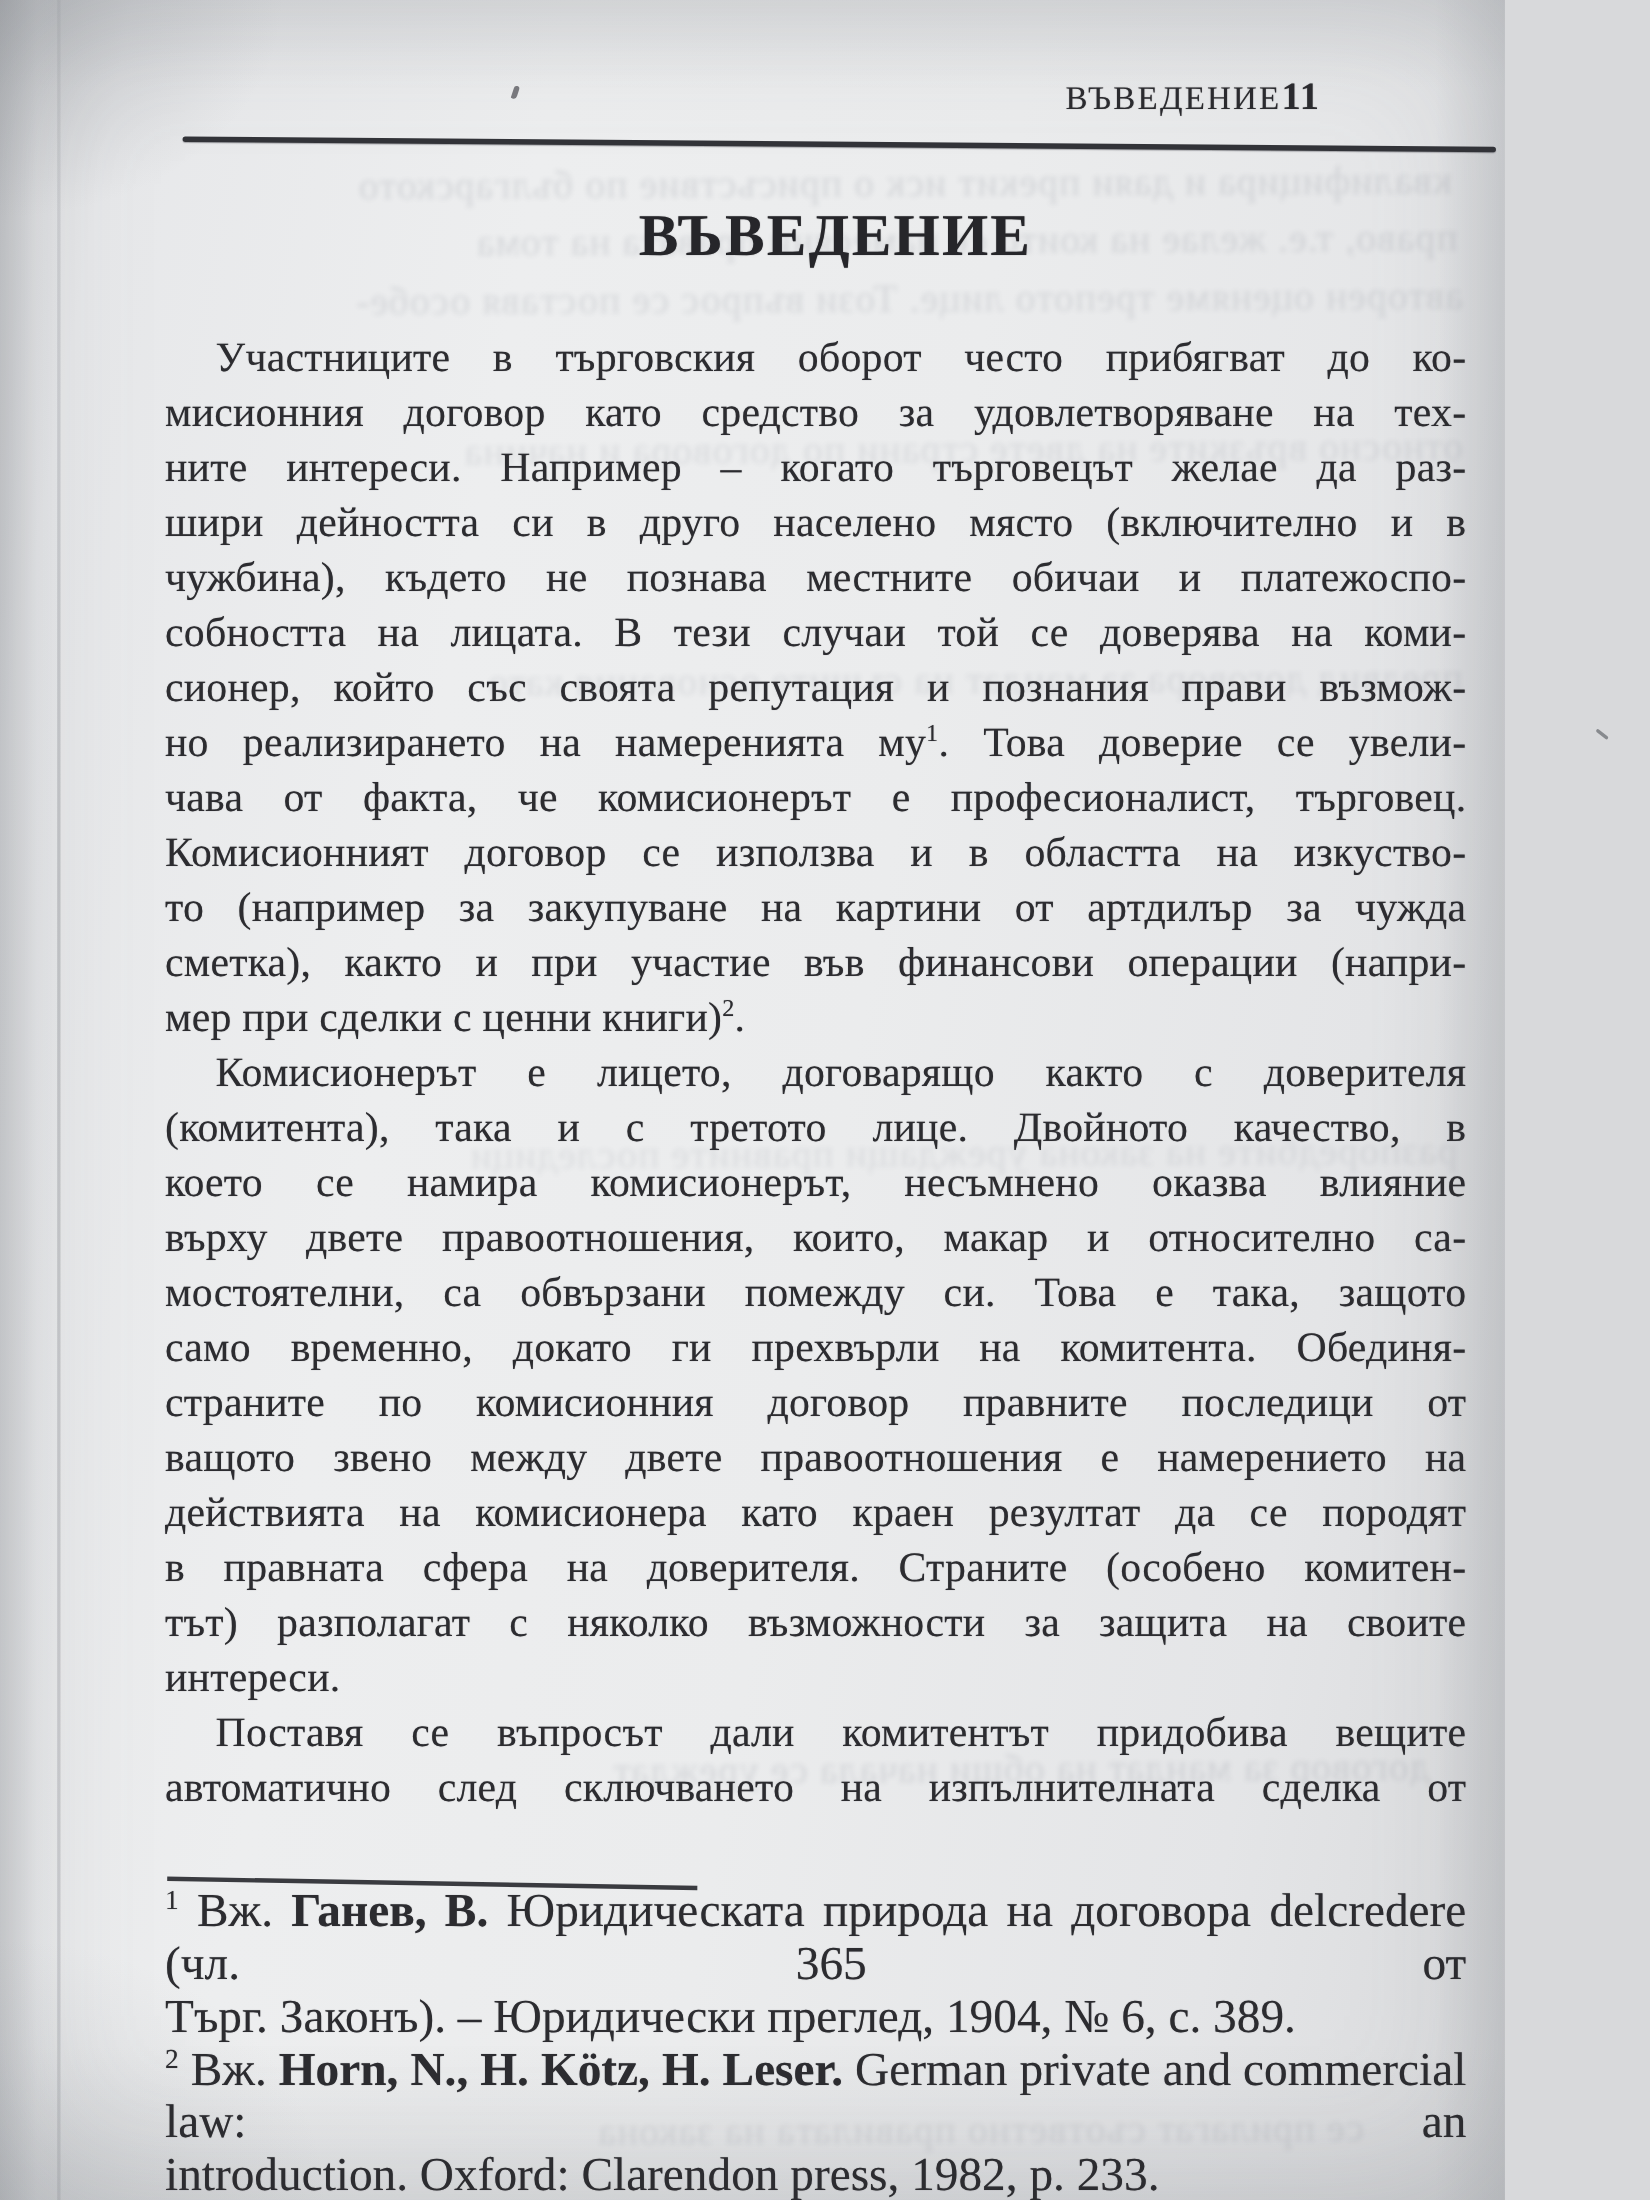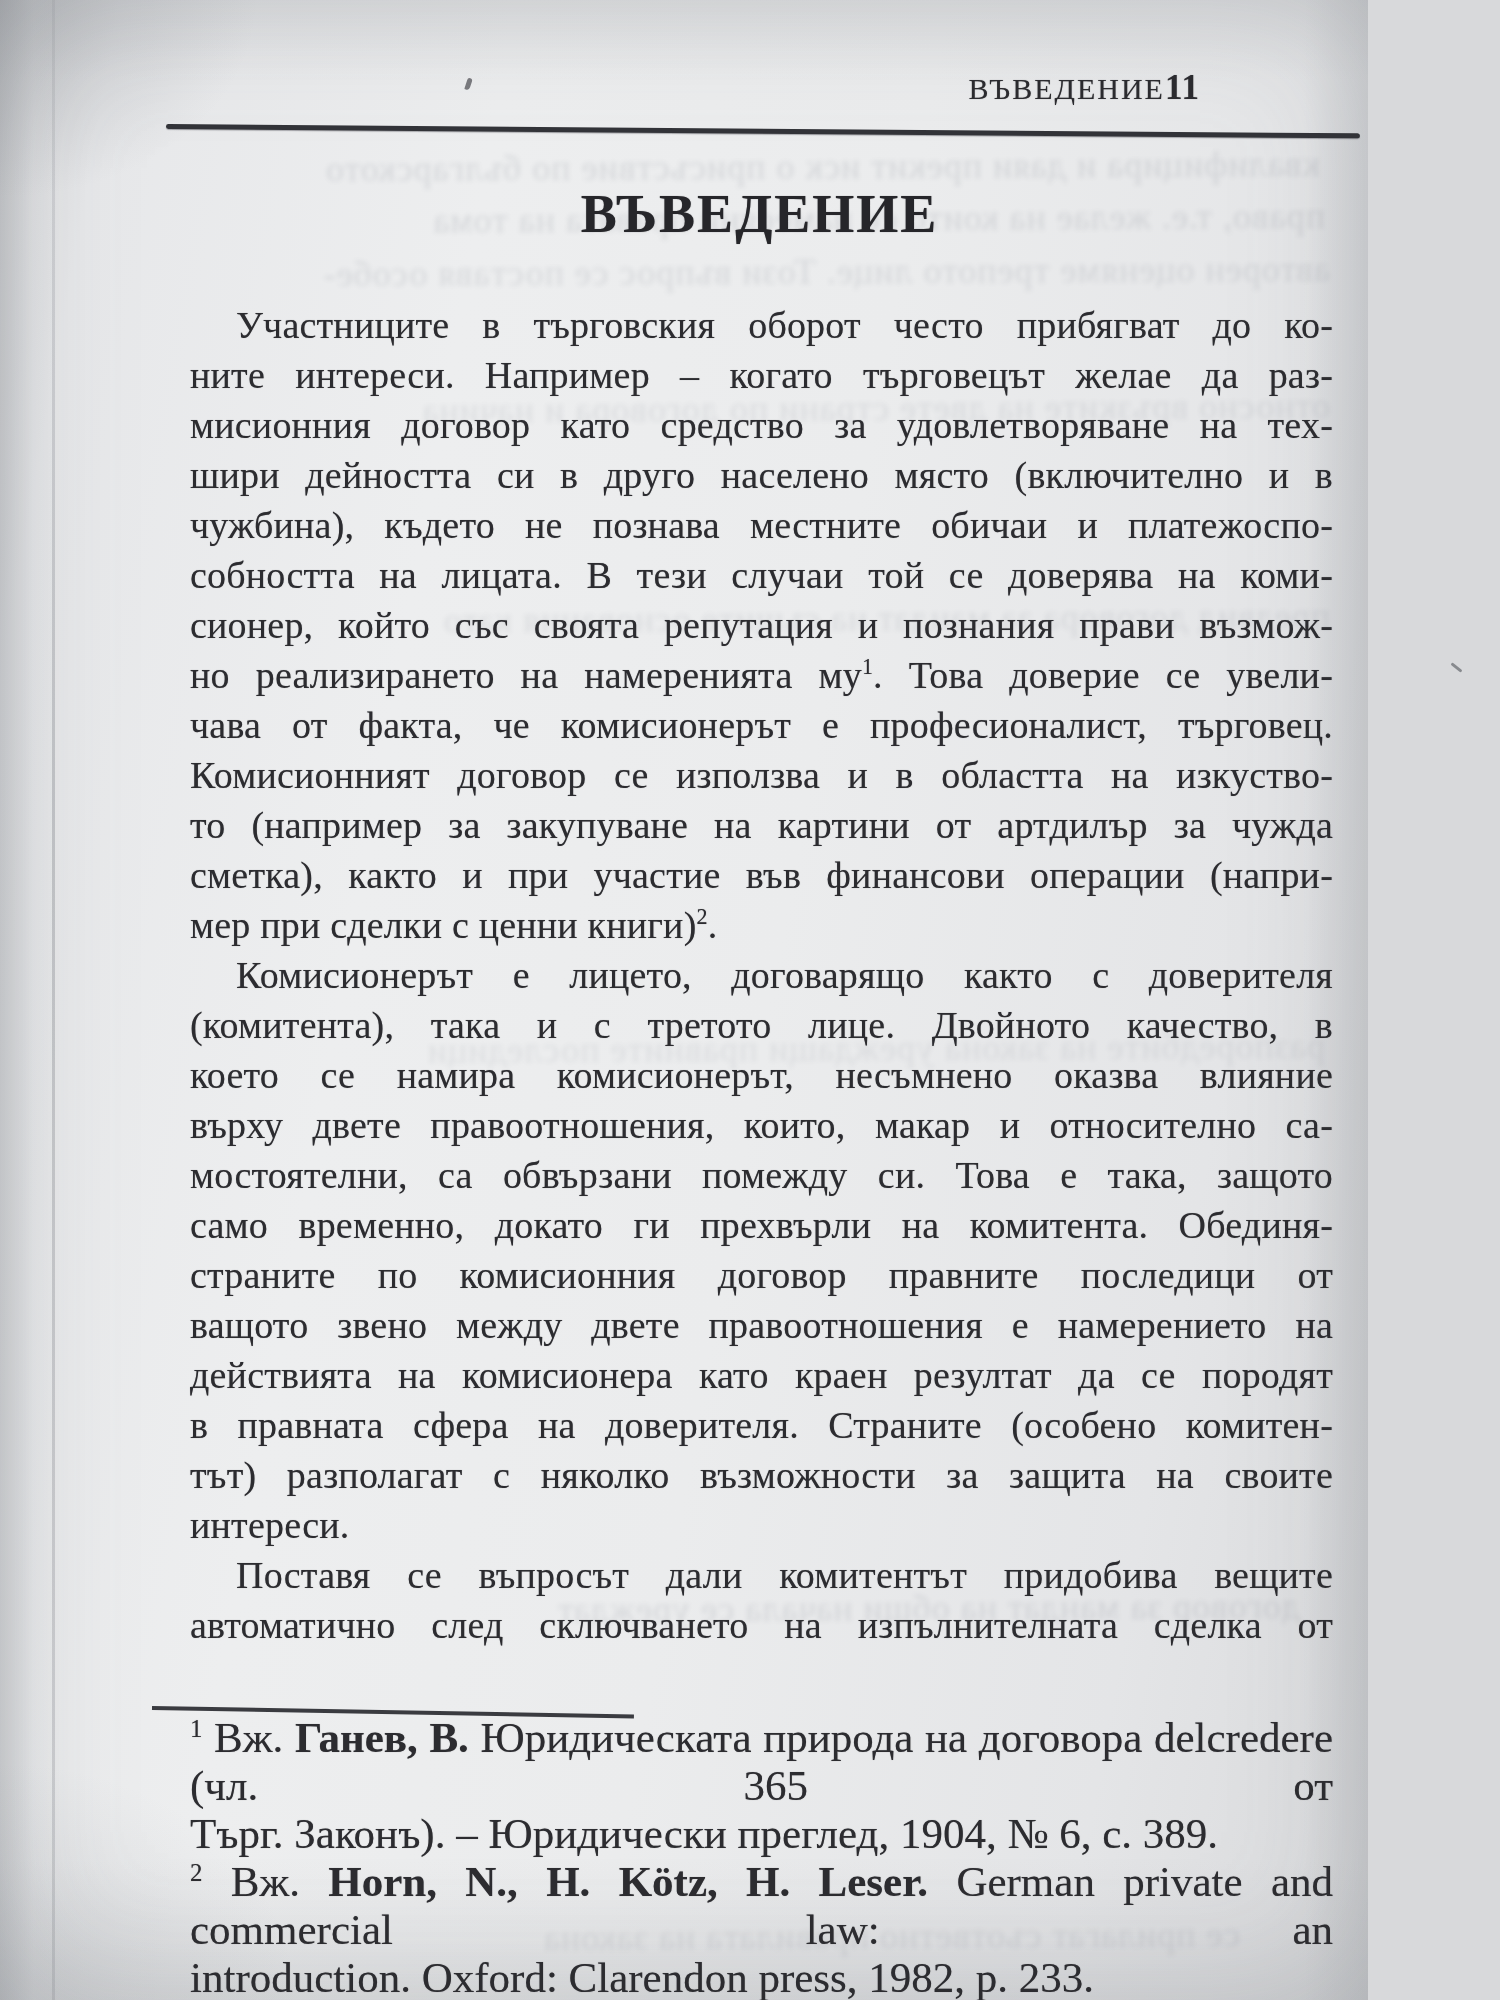--- a/index.html
+++ b/index.html
@@ -63,21 +63,21 @@
 
   
   .body-text {
     position:absolute; left:150px; top:300px; width:1183px;
     font-size:38px; line-height:50px;
     color:#2c2c30;
     text-shadow:0 0 0.8px rgba(44,44,48,0.5);
     letter-spacing:0.2px;
   }
   .para { margin:0; }
-  .tline { display:block; text-align:justify; text-align-last:justify; white-space:normal;margin-left:40px; }
+  .tline { display:block; text-align:justify; text-align-last:justify; white-space:normal; }
   .tline.end { text-align-last:left; }
   .para .tline:first-child { text-indent:46px; }
   sup { font-size:58%; vertical-align:super; line-height:0; }
 
   
   .footnote-rule {
     position:absolute; left:152px; top:1706px; width:482px; height:4px;
     background:#3a3b40; transform:rotate(1deg); transform-origin:left center;
   }
   .footnotes {
@@ -139,22 +139,22 @@
     <span class="running-title">ВЪВЕДЕНИЕ</span>
     <span class="running-page">11</span>
   </div>
   <div class="header-rule"></div>
 
   <div class="chapter-title">ВЪВЕДЕНИЕ</div>
 
   <div class="body-text" id="body-text">
       <p class="para">
         <span class="tline"><span>Участниците в търговския оборот често прибягват до ко-</span></span>
+        <span class="tline"><span>мисионния договор като средство за удовлетворяване на тех-</span></span>
         <span class="tline"><span>ните интереси. Например – когато търговецът желае да раз-</span></span>
-        <span class="tline"><span>мисионния договор като средство за удовлетворяване на тех-</span></span>
         <span class="tline"><span>шири дейността си в друго населено място (включително и в</span></span>
         <span class="tline"><span>чужбина), където не познава местните обичаи и платежоспо-</span></span>
         <span class="tline"><span>собността на лицата. В тези случаи той се доверява на коми-</span></span>
         <span class="tline"><span>сионер, който със своята репутация и познания прави възмож-</span></span>
         <span class="tline"><span>но реализирането на намеренията му</span><sup>1</sup><span>. Това доверие се увели-</span></span>
         <span class="tline"><span>чава от факта, че комисионерът е професионалист, търговец.</span></span>
         <span class="tline"><span>Комисионният договор се използва и в областта на изкуство-</span></span>
         <span class="tline"><span>то (например за закупуване на картини от артдилър за чужда</span></span>
         <span class="tline"><span>сметка), както и при участие във финансови операции (напри-</span></span>
         <span class="tline end"><span>мер при сделки с ценни книги)</span><sup>2</sup><span>.</span></span>

